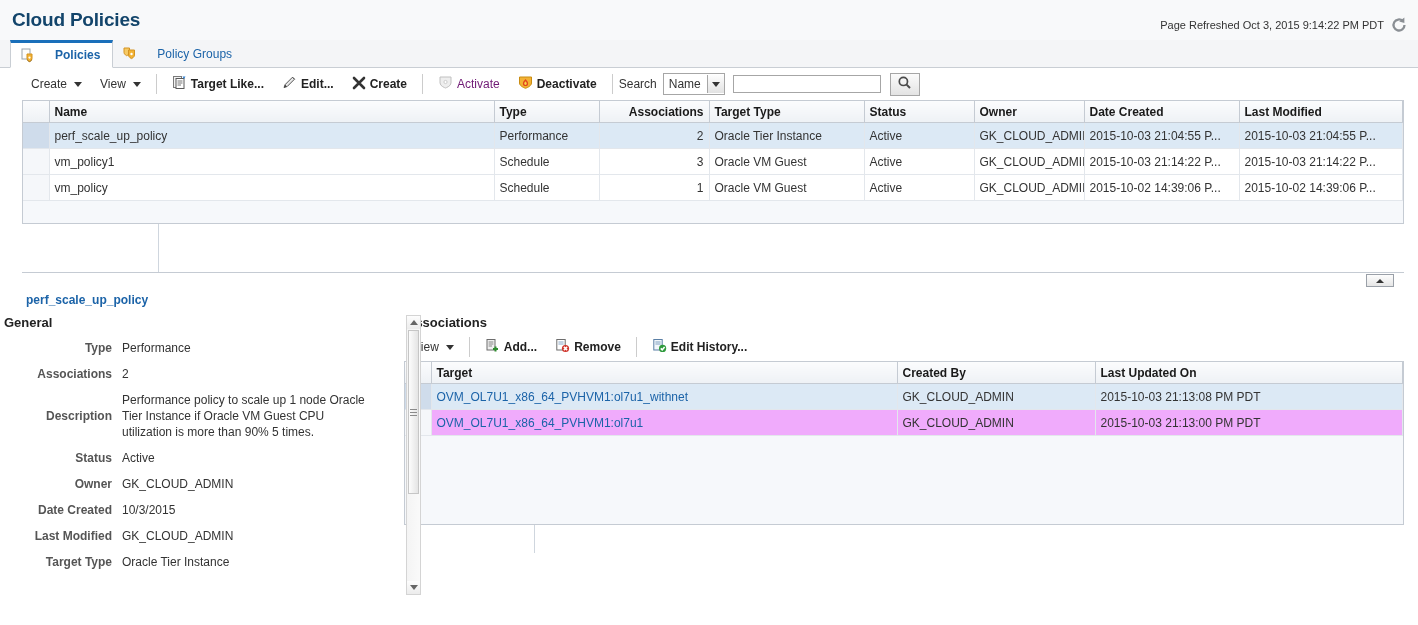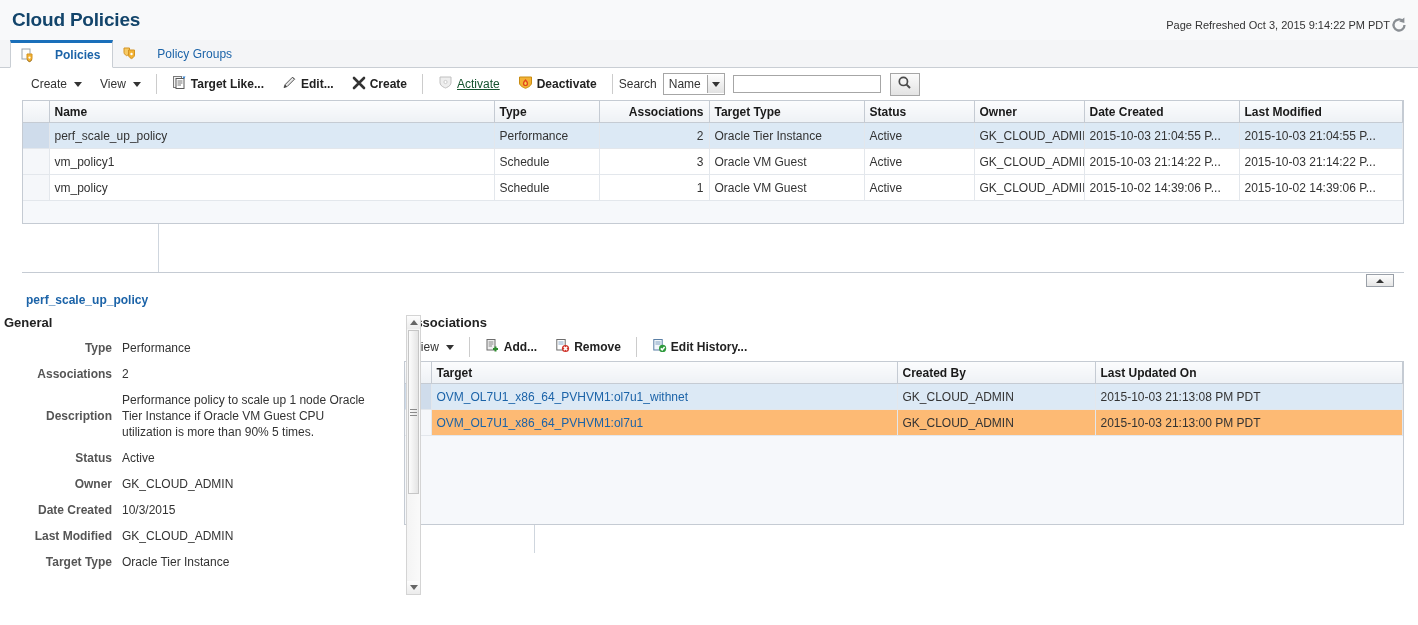--- a/index.html
+++ b/index.html
@@ -29,21 +29,21 @@
     color: #13456b;
     margin-left: 12px;
     letter-spacing: -0.2px;
   }
   .refresh-area {
     position: absolute;
     right: 10px;
     top: 16px;
     display: flex;
     align-items: center;
-    gap: 0;
+    gap: 6px;
   }
   .refresh-text {
     font-size: 11px;
     color: #333;
   }
   .refresh-icon {
     width: 18px; height: 18px;
     display: inline-block;
   }
   
@@ -92,21 +92,21 @@
   }
   .tb-item {
     display: flex; align-items: center; gap: 4px;
     padding: 0 9px;
     height: 24px;
     font-size: 12px;
     cursor: pointer;
     white-space: nowrap;
   }
   .tb-item.bold { font-weight: bold; color:#222; }
-  .tb-item.dim { color:#14532d;text-decoration:underline; }
+  .tb-item.dim { color:#701a75; }
   .tb-sep {
     width: 1px; height: 20px;
     background: #ccc;
     margin: 0 6px;
   }
   .caret {
     width:0; height:0;
     border-left:4px solid transparent;
     border-right:4px solid transparent;
     border-top:5px solid #333;
@@ -320,21 +320,21 @@
     margin: 0 0 3px 2px;
   }
   .assoc-toolbar {
     height: 28px;
     display:flex; align-items:center;
     border-bottom: none;
   }
   .assoc-table-wrap {
     border: 1px solid #c5cbd3;
     border-bottom:none;
-    background:#fdba74;
+    background:#f0abfc;
   }
   .assoc-link { color:#1b63a8; text-decoration:none; cursor:pointer; }
   .assoc-filler { height: 88px; background:#f6f8fb; border-bottom:1px solid #c5cbd3;}
   .assoc-footer { height: 28px; display:flex; background:#fff; }
   .af-a { width:130px; border-right:1px solid #cfd6de; }
   .af-b { flex:1; }
   .icon { display:inline-block; vertical-align:middle; }
 </style>
 </head>
 <body>

